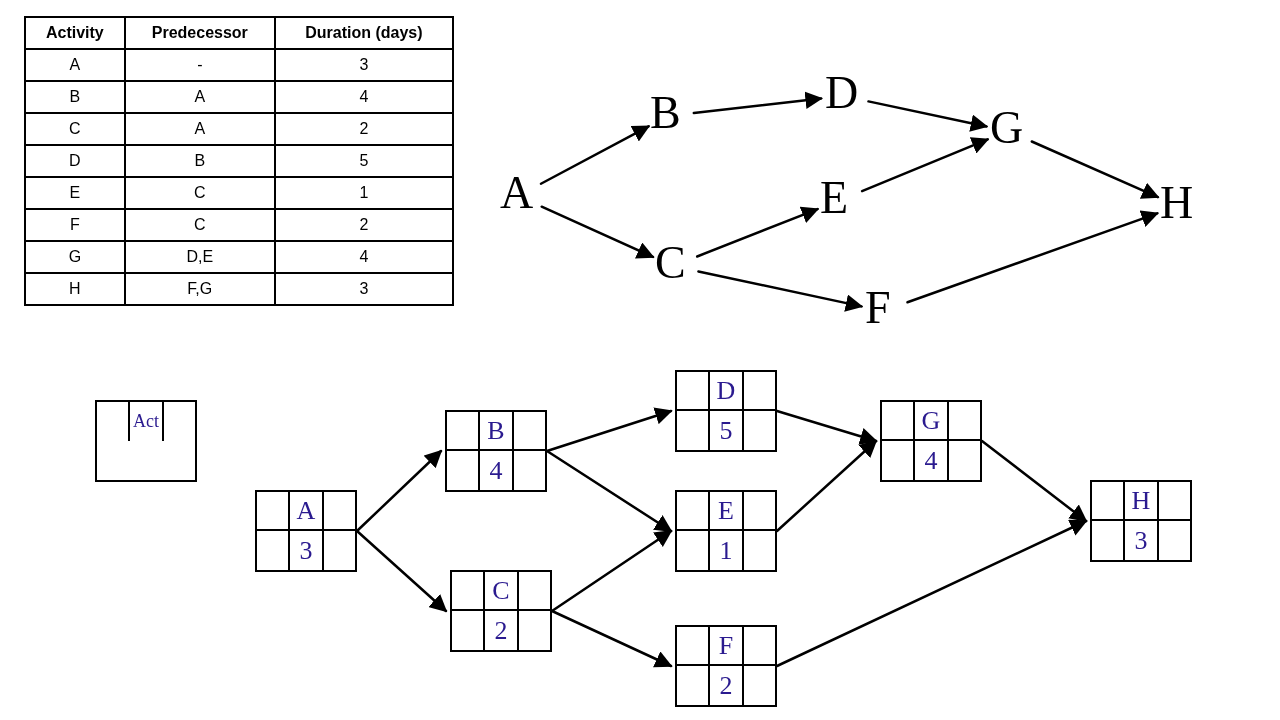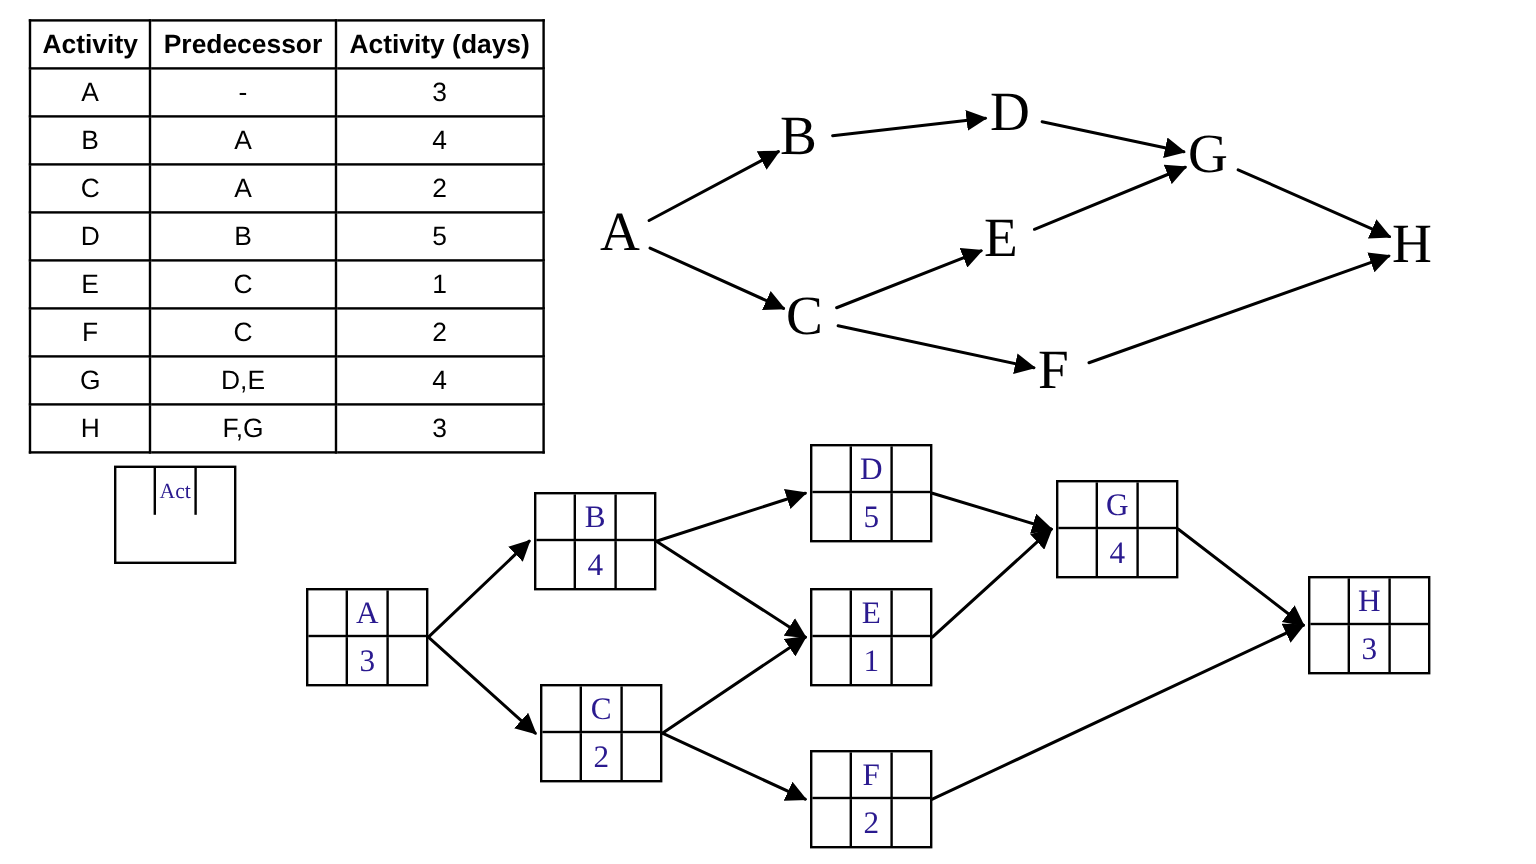--- a/index.html
+++ b/index.html
@@ -19,21 +19,21 @@
     position: absolute;
     left: 24px;
     top: 16px;
     border-collapse: collapse;
     width: 430px;
   }
   .tbl th, .tbl td {
     border: 2px solid #000;
     padding: 6px 8px;
     text-align: center;
-    font-size: 22px;
+    font-size: 16px;
   }
   .tbl th {
     font-weight: 700;
   }
 
   
   .hand {
     font-family: "Segoe Script", "Comic Sans MS", cursive;
     color: #000;
   }
@@ -119,21 +119,21 @@
   .legend .row:last-child .cell { border-bottom: none; }
 </style>
 </head>
 <body>
 
 <table class="tbl">
   <thead>
     <tr>
       <th>Activity</th>
       <th>Predecessor</th>
-      <th>Activity (days)</th>
+      <th>Duration (days)</th>
     </tr>
   </thead>
   <tbody id="tbl-body">
       <tr>
         <td>A</td>
         <td>-</td>
         <td>3</td>
       </tr>
       <tr>
         <td>B</td>
@@ -194,21 +194,21 @@
     <div class="hand tg-label" style="left: 180px; top: 50px;">B</div>
     <div class="hand tg-label" style="left: 185px; top: 200px;">C</div>
     <div class="hand tg-label" style="left: 355px; top: 30px;">D</div>
     <div class="hand tg-label" style="left: 350px; top: 135px;">E</div>
     <div class="hand tg-label" style="left: 395px; top: 245px;">F</div>
     <div class="hand tg-label" style="left: 520px; top: 65px;">G</div>
     <div class="hand tg-label" style="left: 690px; top: 140px;">H</div>
   </div>
 
 <div class="bottom">
-  <div class="legend" style="left:15px; top:18px;">
+  <div class="legend" style="left:15px; top:30px;">
     <div class="row">
       <div class="cell"></div>
       <div class="cell">Act</div>
       <div class="cell"></div>
     </div>
   </div>
   <svg id="aon-svg" class="arrows" width="1150" height="340">
       <defs>
         <marker id="aon-svg-arrow" viewBox="0 0 10 10" refX="9" refY="5" markerWidth="7" markerHeight="7" orient="auto-start-reverse">
           <path d="M0,0 L10,5 L0,10 z" fill="#000"></path>

